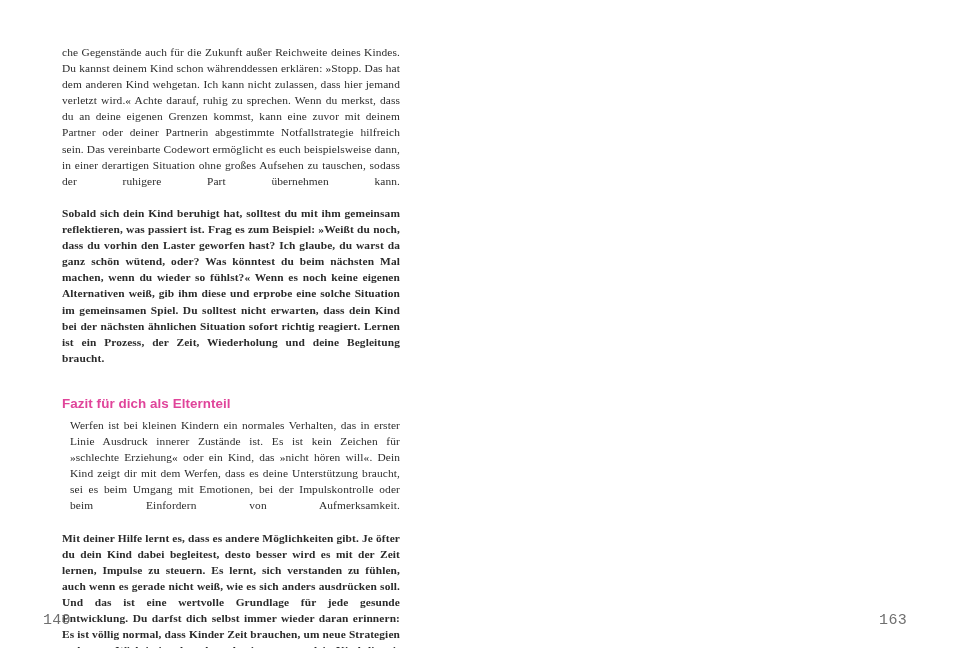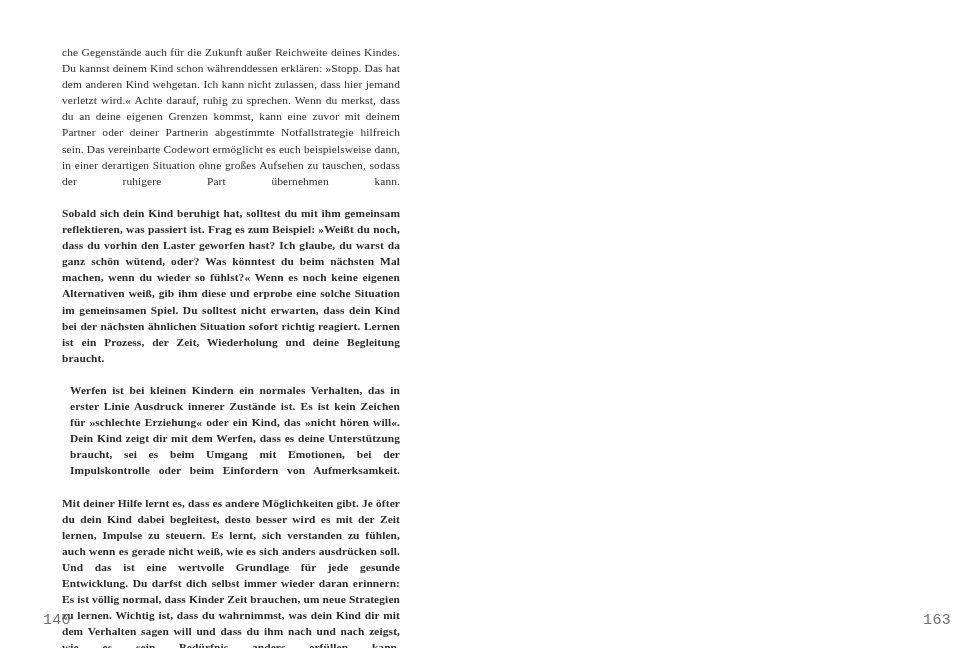--- a/index.html
+++ b/index.html
@@ -20,21 +20,20 @@
     width: 965px;
     height: 648px;
     background: #ffffff;
   }
 
   
   .page {
     position: absolute;
     top: 0;
     height: 648px;
-    padding-left: 44px;
   }
   .page-left  { left: 0;   width: 482px; }
   .page-right { left: 483px; width: 482px; }
 
   .col {
     position: absolute;
     top: 44px;
     width: 338px;
   }
   .page-left  .col { left: 62px; }
@@ -96,20 +95,21 @@
 
 <div class="spread">
 
   <div class="page page-left">
     <div class="col">
 
       <p class="para indent-none">che Gegenstände auch für die Zukunft außer Reichweite deines Kindes. Du kannst deinem Kind schon währenddessen erklären: »Stopp. Das hat dem anderen Kind wehgetan. Ich kann nicht zulassen, dass hier jemand verletzt wird.« Achte darauf, ruhig zu sprechen. Wenn du merkst, dass du an deine eigenen Grenzen kommst, kann eine zuvor mit deinem Partner oder deiner Partnerin abgestimmte Notfallstrategie hilfreich sein. Das vereinbarte Codewort ermöglicht es euch beispielsweise dann, in einer derartigen Situation ohne großes Aufsehen zu tauschen, sodass der ruhigere Part übernehmen kann.</p>
 
       <p class="para indent-none">Sobald sich dein Kind beruhigt hat, solltest du mit ihm gemeinsam reflektieren, was passiert ist. Frag es zum Beispiel: »Weißt du noch, dass du vorhin den Laster geworfen hast? Ich glaube, du warst da ganz schön wütend, oder? Was könntest du beim nächsten Mal machen, wenn du wieder so fühlst?« Wenn es noch keine eigenen Alternativen weiß, gib ihm diese und erprobe eine solche Situation im gemeinsamen Spiel. Du solltest nicht erwarten, dass dein Kind bei der nächsten ähnlichen Situation sofort richtig reagiert. Lernen ist ein Prozess, der Zeit, Wiederholung und deine Begleitung braucht.</p>
 
+      <h2 class="subhead gap-before-sub">Fazit für dich als Elternteil</h2>
 
       <p class="para indent-none gap-after-sub">Werfen ist bei kleinen Kindern ein normales Verhalten, das in erster Linie Ausdruck innerer Zustände ist. Es ist kein Zeichen für »schlechte Erziehung« oder ein Kind, das »nicht hören will«. Dein Kind zeigt dir mit dem Werfen, dass es deine Unterstützung braucht, sei es beim Umgang mit Emotionen, bei der Impulskontrolle oder beim Einfordern von Aufmerksamkeit.</p>
 
       <p class="para indent-none">Mit deiner Hilfe lernt es, dass es andere Möglichkeiten gibt. Je öfter du dein Kind dabei begleitest, desto besser wird es mit der Zeit lernen, Impulse zu steuern. Es lernt, sich verstanden zu fühlen, auch wenn es gerade nicht weiß, wie es sich anders ausdrücken soll. Und das ist eine wertvolle Grundlage für jede gesunde Entwicklung. Du darfst dich selbst immer wieder daran erinnern: Es ist völlig normal, dass Kinder Zeit brauchen, um neue Strategien zu lernen. Wichtig ist, dass du wahrnimmst, was dein Kind dir mit dem Verhalten sagen will und dass du ihm nach und nach zeigst, wie es sein Bedürfnis anders erfüllen kann.</p>
 
     </div>
 
     <div class="folio folio-left">140</div>
   </div>
 

